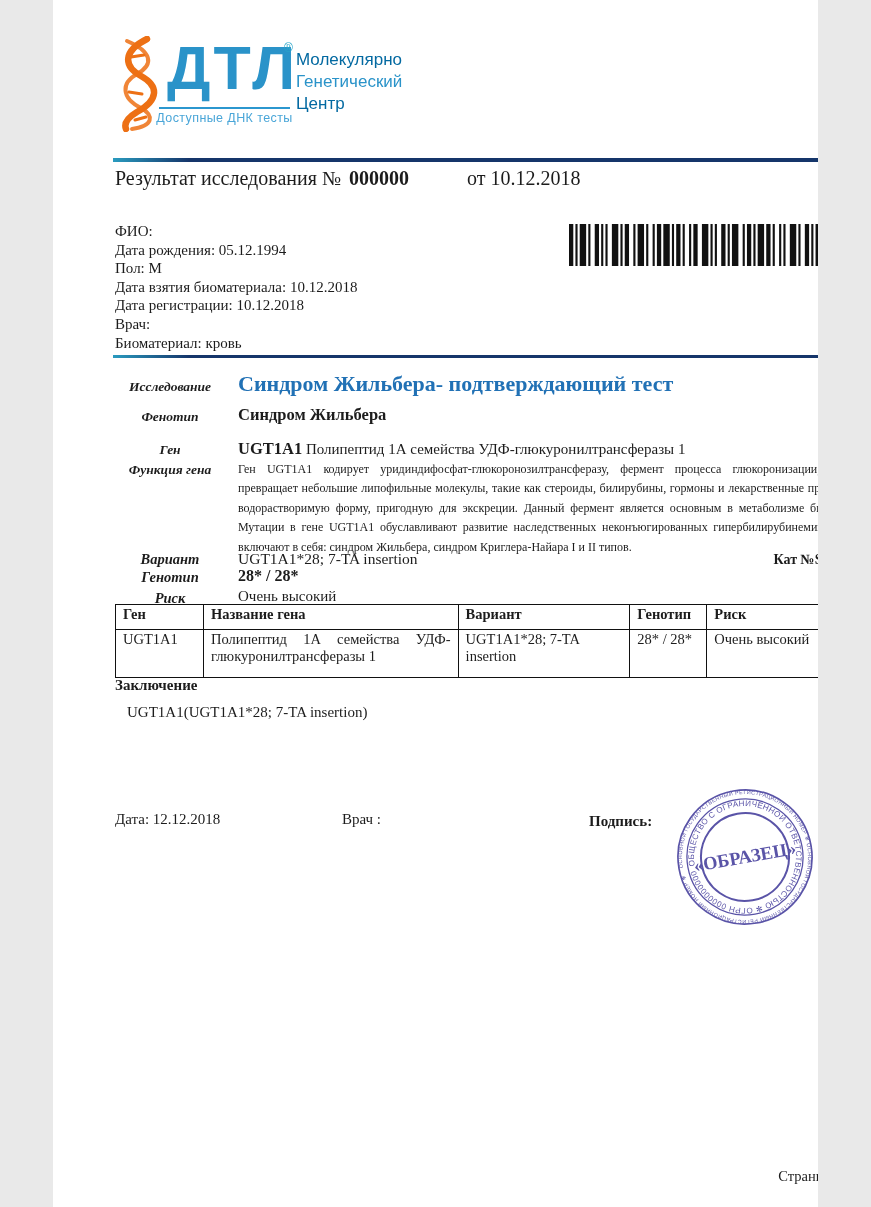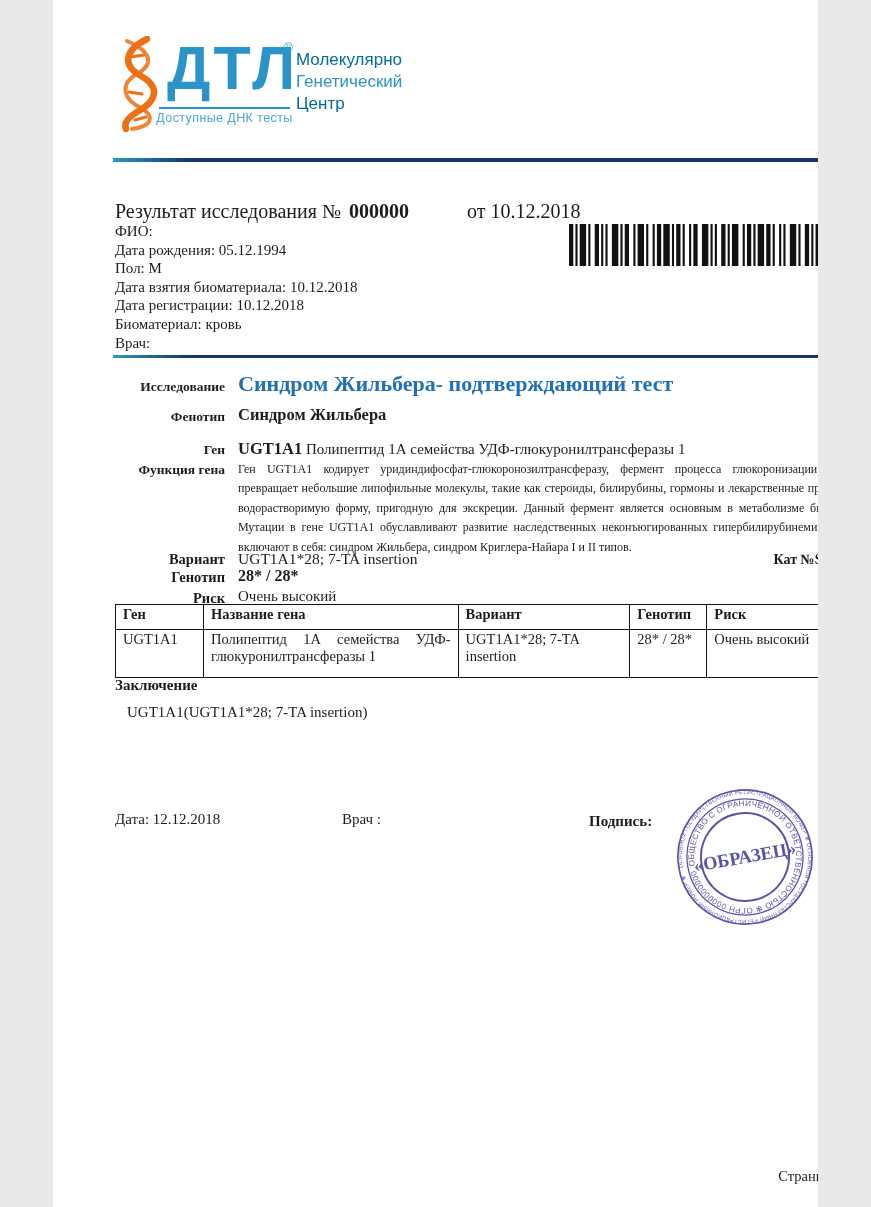--- a/index.html
+++ b/index.html
@@ -21,30 +21,30 @@
   .logo-sub{left:100px;top:111px;width:143px;text-align:center;
     font-family:Liberation Sans, sans-serif;font-size:12.5px;color:#4aa6d8;letter-spacing:.4px;}
 
   
   .rule1{left:60px;top:158px;width:761px;height:4px;
     background:linear-gradient(90deg,#2a9bbf 0%,#15356a 10%,#15356a 100%);}
   .rule2{left:60px;top:355px;width:761px;height:3px;
     background:linear-gradient(90deg,#2a9bbf 0%,#15356a 10%,#15356a 100%);}
 
   
-  .title-row{left:62px;top:200px;font-size:20px;white-space:nowrap;}
+  .title-row{left:62px;top:167px;font-size:20px;white-space:nowrap;}
   .title-num{font-weight:bold;margin-left:8px;}
   .title-date{margin-left:58px;}
 
   
   .patient{left:62px;top:222px;font-size:15px;line-height:18.6px;}
   .barcode{left:516px;top:224px;width:283px;height:42px;}
 
   
-  .lbl{left:62px;width:110px;text-align:right;font-weight:bold;font-size:13.5px;}
+  .lbl{left:62px;width:110px;text-align:center;font-weight:bold;font-size:13.5px;font-style:italic;}
   .lbl-lg{font-size:14.5px;}
   .val{left:185px;}
   .study-val{top:371px;font-size:22px;font-weight:bold;color:#2171b5;}
   .pheno-val{top:405px;font-size:16.5px;font-weight:bold;}
   .gene-val{top:439px;font-size:15px;}
   .gene-name{font-weight:bold;font-size:16.5px;}
   .func-text{top:460px;width:636px;font-size:12px;line-height:19.4px;text-align:justify;}
   .variant-val{top:550px;font-size:15.5px;}
   .catalog{left:620px;top:552px;width:200px;text-align:right;font-weight:bold;font-size:14px;}
   .genotype-val{top:567px;font-size:16px;font-weight:bold;}
@@ -103,22 +103,22 @@
   <div class="abs title-row">
     <span>Результат исследования №</span><span class="title-num">000000</span><span class="title-date">от 10.12.2018</span>
   </div>
 
   <div class="abs patient">
     <div><span>ФИО:</span> <span></span></div>
     <div><span>Дата рождения:</span> <span>05.12.1994</span></div>
     <div><span>Пол:</span> <span>М</span></div>
     <div><span>Дата взятия биоматериала:</span> <span>10.12.2018</span></div>
     <div><span>Дата регистрации:</span> <span>10.12.2018</span></div>
+    <div><span>Врач:</span> <span></span></div>
     <div><span>Биоматериал:</span> <span>кровь</span></div>
-    <div><span>Врач:</span> <span></span></div>
   </div>
 
   <svg id="barcode" class="abs barcode">
       <rect x="0.00" y="0" width="4.29" height="42" fill="#111"></rect>
       <rect x="6.43" y="0" width="2.14" height="42" fill="#111"></rect>
       <rect x="10.72" y="0" width="6.43" height="42" fill="#111"></rect>
       <rect x="19.30" y="0" width="2.14" height="42" fill="#111"></rect>
       <rect x="25.73" y="0" width="4.29" height="42" fill="#111"></rect>
       <rect x="32.16" y="0" width="2.14" height="42" fill="#111"></rect>
       <rect x="36.45" y="0" width="2.14" height="42" fill="#111"></rect>

